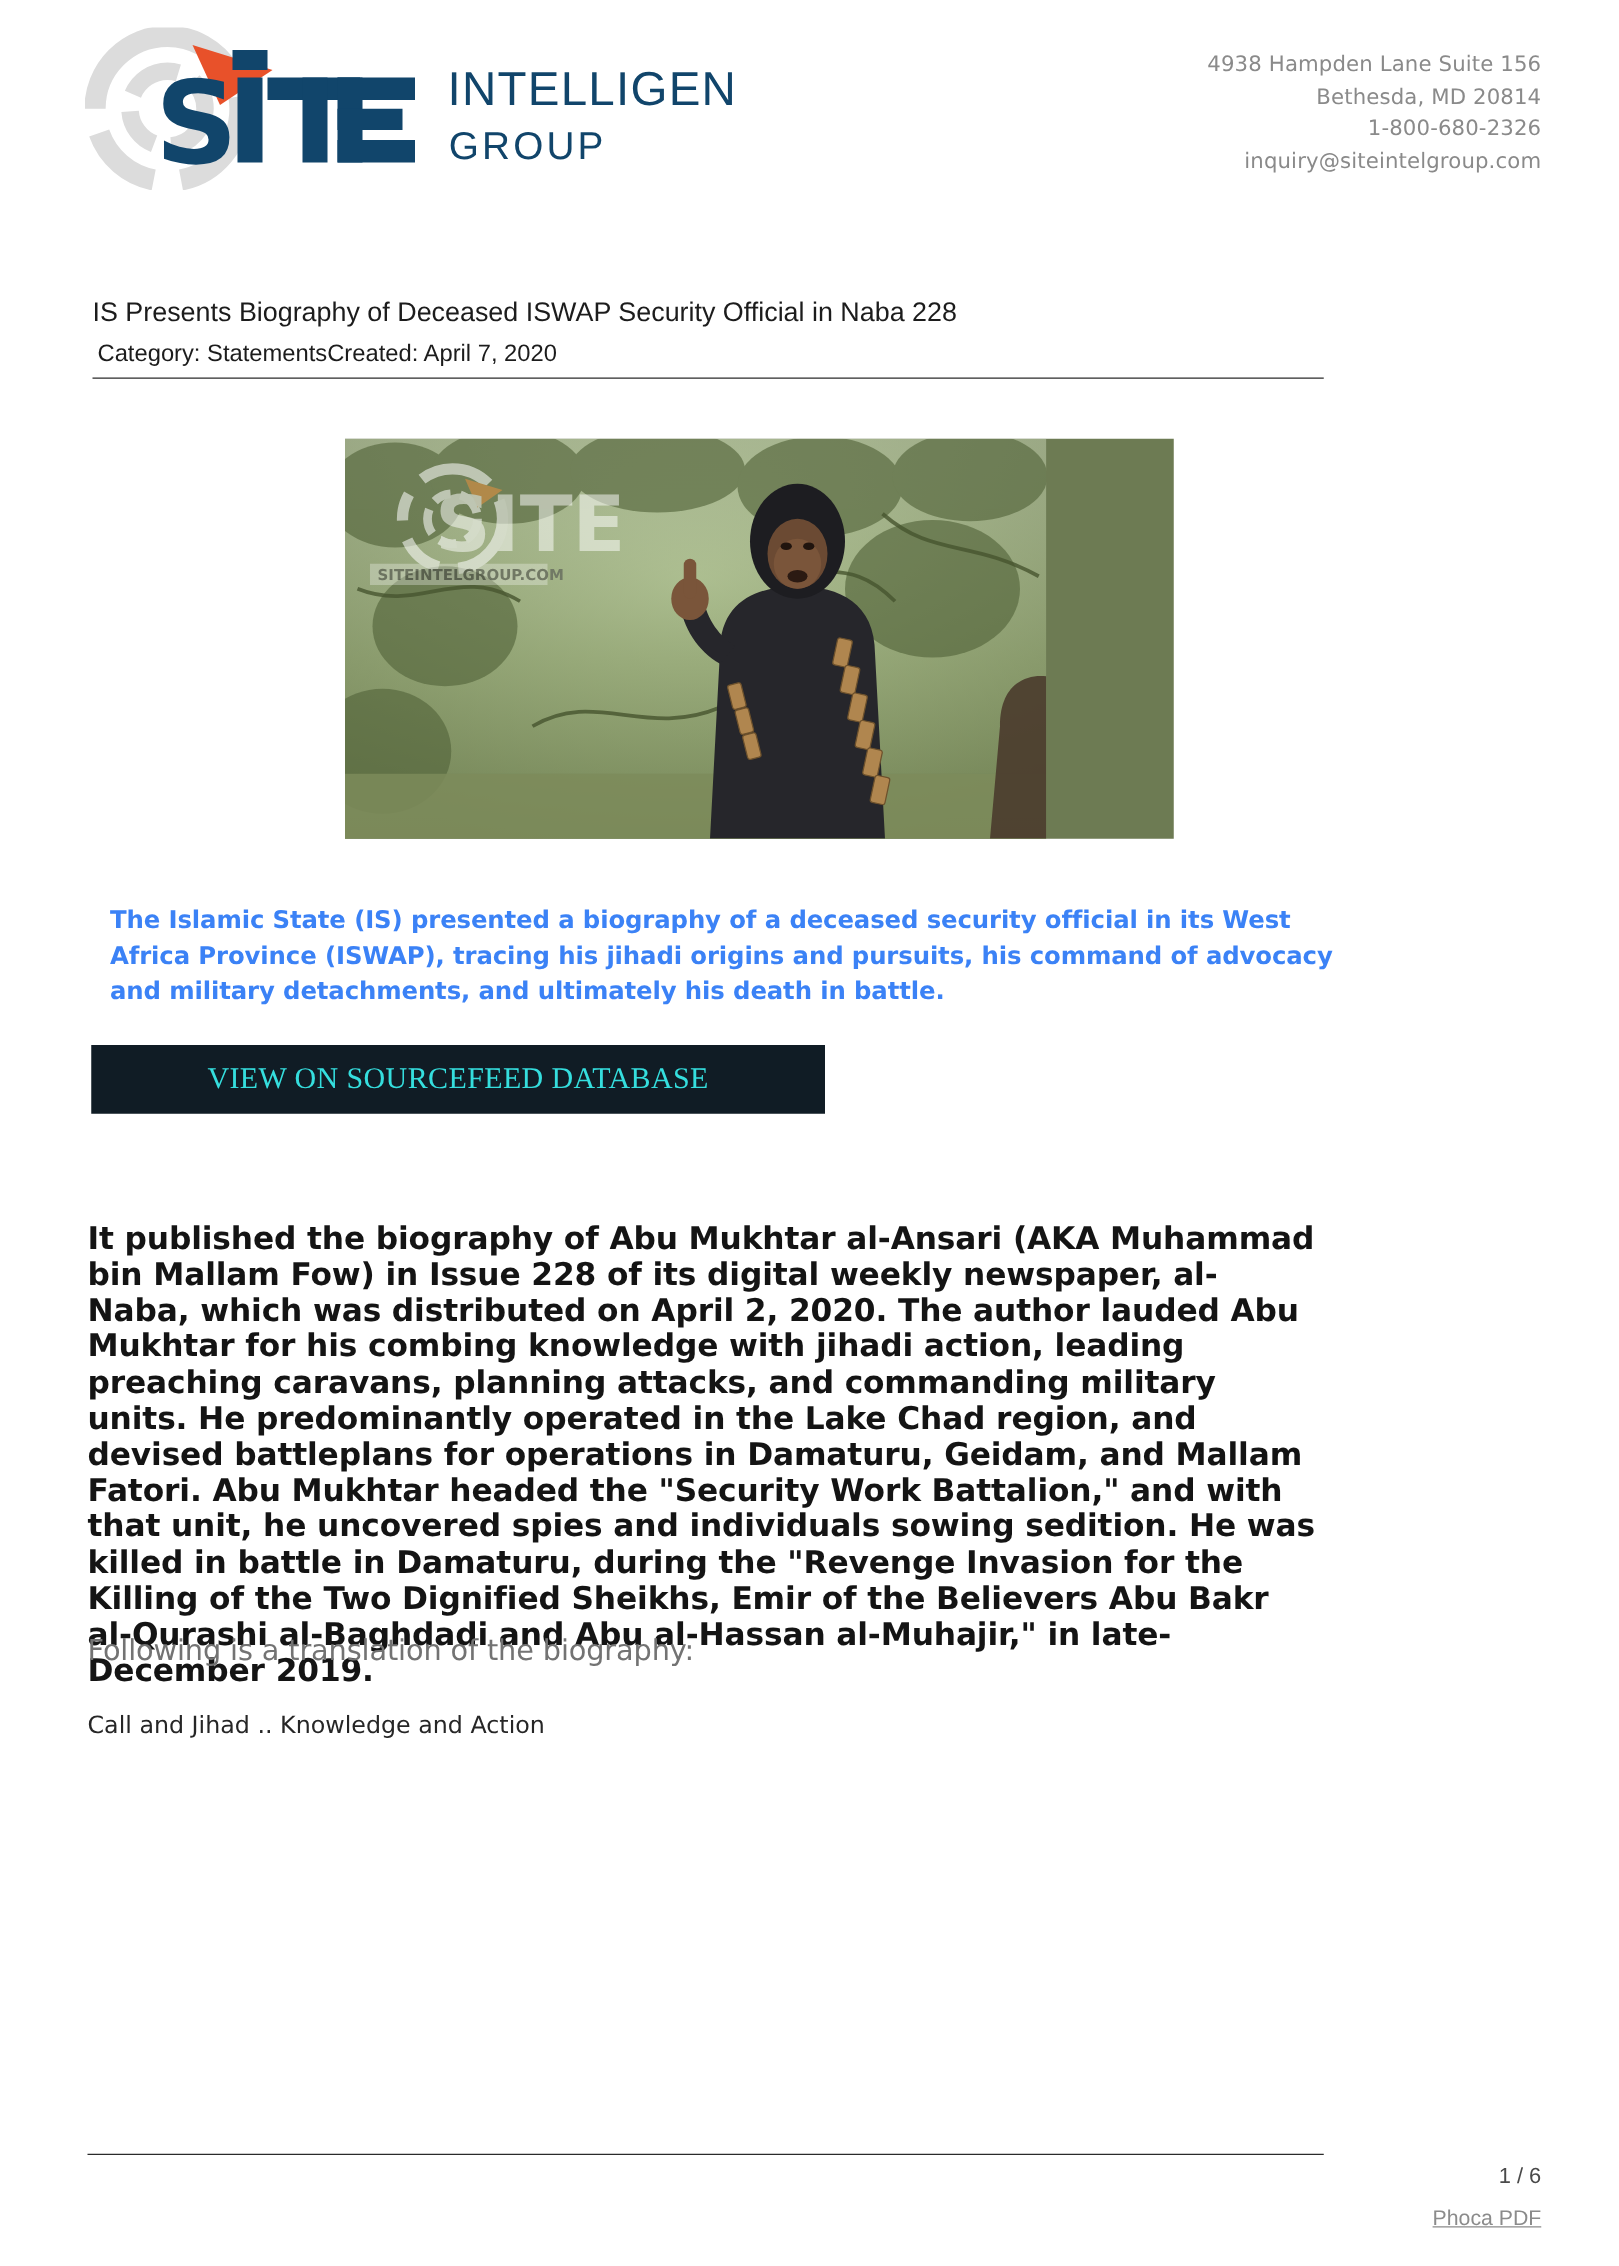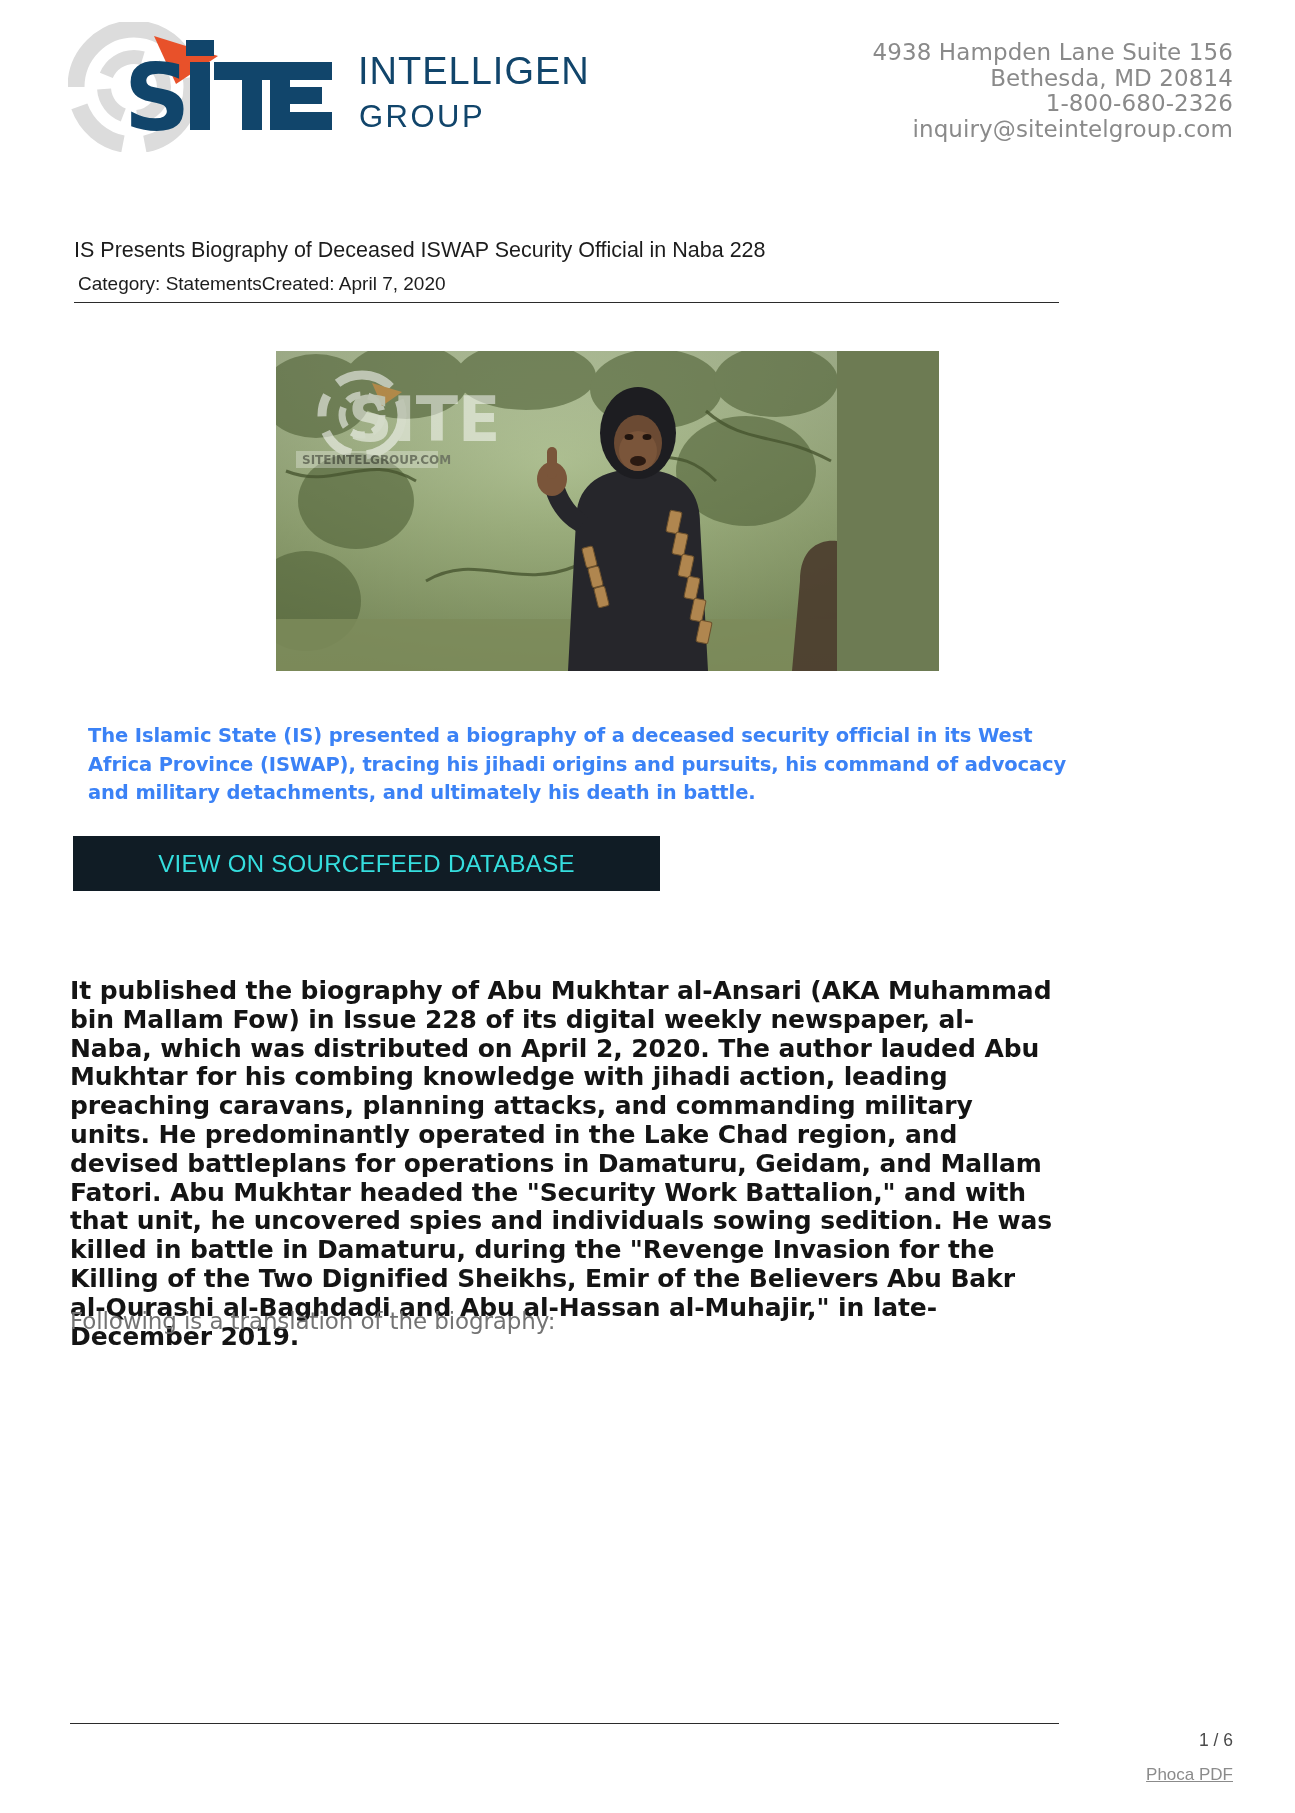--- a/index.html
+++ b/index.html
@@ -38,21 +38,21 @@
     height: 130px;
   }
   .logo-svg { display: block; }
 
   .contact-block {
     position: absolute;
     right: 62px;
     top: 40px;
     text-align: right;
     color: #8a8a8a;
-    font-size: 23px;
+    font-size: 17px;
     line-height: 25.5px;
     letter-spacing: 0.1px;
     font-family: "DejaVu Sans", sans-serif;
   }
   .contact-block div { white-space: nowrap; }
 
   
   .doc-title {
     position: absolute;
     left: 74px;
@@ -120,21 +120,21 @@
     background: #101c25;
     display: flex;
     align-items: center;
     justify-content: center;
     cursor: pointer;
   }
   .cta-label {
     color: #35dede;
     font-size: 24px;
     letter-spacing: 0.3px;
-    font-family: Liberation Sans, sans-serif;
+    font-family: Liberation Serif, serif;
     font-weight: 400;
   }
 
   
   .body-bold {
     position: absolute;
     left: 70px;
     top: 977px;
     width: 985px;
     font-family: "DejaVu Sans", sans-serif;
@@ -327,18 +327,19 @@
   </div>
 
   <div class="lead">The Islamic State (IS) presented a biography of a deceased security official in its West Africa Province (ISWAP), tracing his jihadi origins and pursuits, his command of advocacy and military detachments, and ultimately his death in battle.</div>
 
   <div class="cta">
     <span class="cta-label">VIEW ON SOURCEFEED DATABASE</span>
   </div>
 
   <div class="body-bold">It published the biography of Abu Mukhtar al-Ansari (AKA Muhammad bin Mallam Fow) in Issue 228 of its digital weekly newspaper, al-Naba, which was distributed on April 2, 2020. The author lauded Abu Mukhtar for his combing knowledge with jihadi action, leading preaching caravans, planning attacks, and commanding military units. He predominantly operated in the Lake Chad region, and devised battleplans for operations in Damaturu, Geidam, and Mallam Fatori. Abu Mukhtar headed the "Security Work Battalion," and with that unit, he uncovered spies and individuals sowing sedition. He was killed in battle in Damaturu, during the "Revenge Invasion for the Killing of the Two Dignified Sheikhs, Emir of the Believers Abu Bakr al-Qurashi al-Baghdadi and Abu al-Hassan al-Muhajir," in late-December 2019.</div>
   <div class="body-bold-2">Following is a translation of the biography:</div>
+  <div class="plain-1">Call and Jihad .. Knowledge and Action</div>
 
   <div class="rule-bottom"></div>
   <div class="page-num">1 / 6</div>
   <div class="phoca">Phoca PDF</div>
 
 </div>
 
 </body></html>

